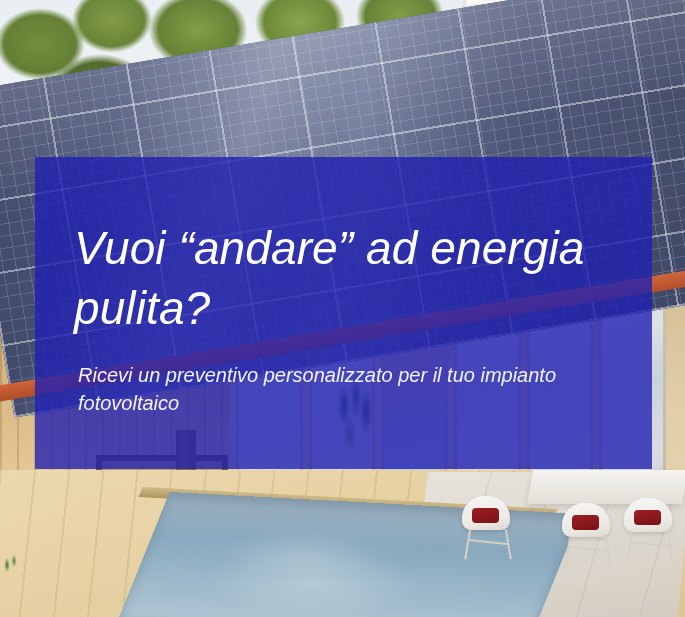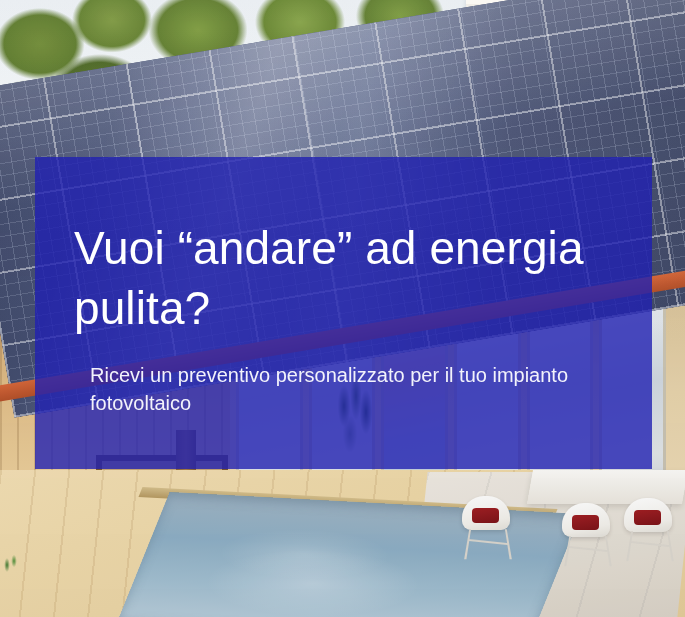--- a/index.html
+++ b/index.html
@@ -336,35 +336,36 @@
   
   .overlay-card {
     position: absolute;
     left: 35px;
     top: 157px;
     width: 617px;
     height: 312px;
     background: rgba(32, 32, 178, 0.80);
     box-sizing: border-box;
     padding: 62px 40px 18px 39px;
+    font-style: italic;
   }
 
   .hero-title {
     margin: 0;
     color: #ffffff;
     font-family: "Liberation Sans", sans-serif;
     font-size: 46px;
     font-weight: 400;
     line-height: 1.30;
     letter-spacing: .1px;
     max-width: 540px;
   }
 
   .hero-subtitle {
-    margin: 22px 0 0 16px;
+    margin: 22px 0 0 4px;
     color: #f2f2fb;
     font-family: "Liberation Sans", sans-serif;
     font-size: 20px;
     font-weight: 400;
     line-height: 1.42;
     max-width: 505px;
   }
 </style>
 </head>
 <body>

